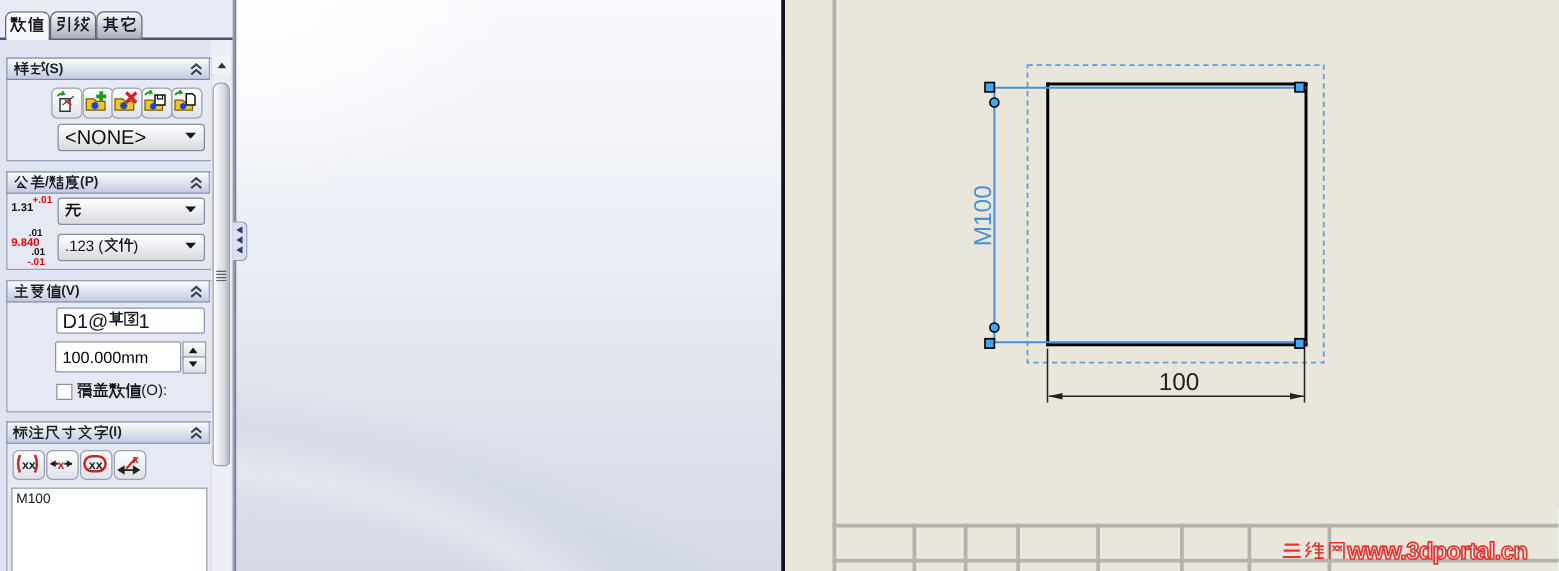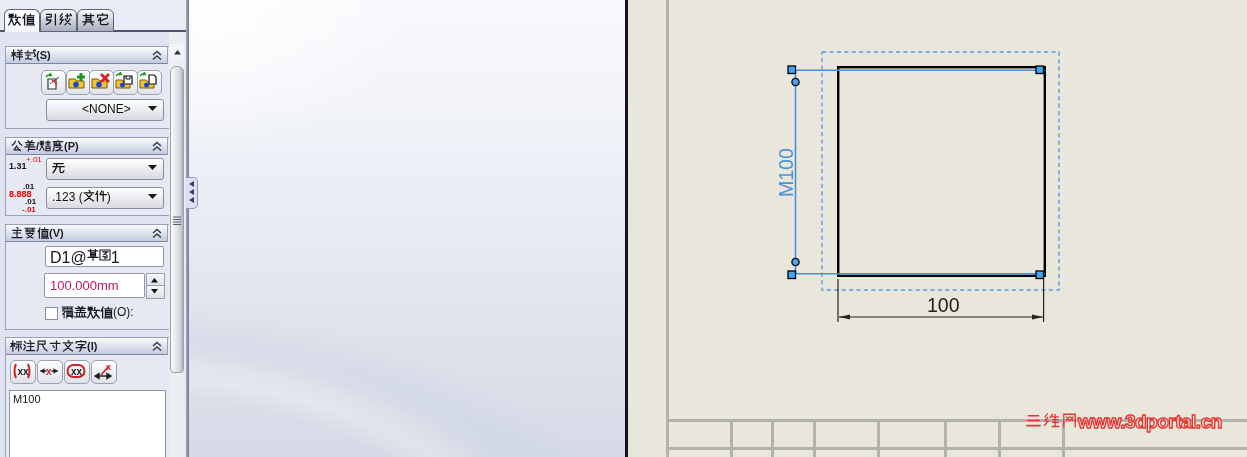--- a/index.html
+++ b/index.html
@@ -169,21 +169,21 @@
 
   <path d="M211 317 H415" stroke="#222" stroke-width="1.2" fill="none"></path>
 
   <path d="M211 317 l11 -2.6 v5.2 Z" fill="#222"></path>
 
   <path d="M415 317 l-11 -2.6 v5.2 Z" fill="#222"></path>
 
   <text x="299" y="312" font-size="19.5" fill="#222" font-family="Liberation Sans, sans-serif">100</text>
 </svg>
 
-<div class="abs" style="left:1025px;top:412px;font-size:19px;font-weight:bold;color:#fff3ef;-webkit-text-stroke:1.35px #e53530;letter-spacing:-0.5px;white-space:nowrap;text-shadow:0 0 1px #f2665f;">
+<div class="abs" style="left:1025px;top:432px;font-size:19px;font-weight:bold;color:#fff3ef;-webkit-text-stroke:1.35px #e53530;letter-spacing:-0.5px;white-space:nowrap;text-shadow:0 0 1px #f2665f;">
 <svg class="cj" viewBox="0 0 100 100" width="17" height="15" style="color:#e53530;margin-top:1px">
       <use href="#g-san"></use>
     </svg><svg class="cj" viewBox="0 0 100 100" width="17" height="15" style="color:#e53530;margin:1px 1px 0">
       <use href="#g-wei2"></use>
     </svg><svg class="cj" viewBox="0 0 100 100" width="17" height="15" style="color:#e53530;margin-top:1px">
       <use href="#g-wang3"></use>
     </svg><span style="vertical-align:top;line-height:19px;">www.3dportal.cn</span></div>
 
 <div class="abs" style="left:0;top:30px;width:188px;height:2px;background:#4c5470;"></div>
 
@@ -254,21 +254,21 @@
 
 <div class="abs" style="left:137px;top:70px;width:23px;height:23px;background:linear-gradient(#ffffff,#dfe2e9);border:1px solid #9aa0af;border-radius:5px;"></div>
 <svg class="abs" style="left:139px;top:72px" width="19" height="19" viewBox="0 0 19 19">
   <path d="M1 8 h6 l2 2 h6 v6 h-14 Z" fill="#f4c430" stroke="#7a5c00" stroke-width="1"></path>
   <path d="M10 3 h5 l2 2 v7 h-7 Z" fill="#fff" stroke="#111" stroke-width="1.2"></path>
   <path d="M7.5 10.4 v5.2 M4.9 13 h5.2 M5.7 11.2 l3.6 3.6 M9.3 11.2 l-3.6 3.6" stroke="#1544d8" stroke-width="1.4" fill="none"></path>
   <path d="M1 4 q2 -3 5 -2 l-1 -2 m1 2 l-2 1" stroke="#1d9a1d" stroke-width="1.6" fill="none"></path>
 </svg>
 
 <div class="abs" style="left:46px;top:99px;width:116px;height:20px;background:linear-gradient(#ffffff,#d8dae0);border:1px solid #858c9c;border-radius:3px;"></div>
-<div class="abs" style="left:52px;top:102px;font-size:12px;color:#111;margin-left:30px;">&lt;NONE&gt;</div>
+<div class="abs" style="left:52px;top:102px;font-size:16px;color:#111;">&lt;NONE&gt;</div>
 <svg class="abs" style="left:148px;top:106px" width="9" height="5" viewBox="0 0 9 5">
     <path d="M0 0 h9 l-4.5 5 Z" fill="#1a1a1a"></path>
   </svg>
 
 <div class="abs" style="left:5px;top:137px;width:163px;height:77px;background:#e6e9f4;border:1px solid #99a1b8;"></div>
 
 <div class="abs" style="left:5px;top:137px;width:163px;height:18px;background:linear-gradient(#fafbfd,#c3cbdf);border:1px solid #99a1b8;border-bottom:1px solid #7d87a5;box-sizing:border-box;"></div>
 <div class="abs" style="left:11px;top:140px;color:#1c1e26;font-weight:bold;font-size:11px;"><svg class="cj" viewBox="0 0 100 100" width="12" height="12">
       <use href="#g-gong"></use>
     </svg><svg class="cj" viewBox="0 0 100 100" width="12" height="12" style="margin-left:1px">
@@ -278,35 +278,35 @@
     </svg><svg class="cj" viewBox="0 0 100 100" width="12" height="12" style="margin-left:1px">
       <use href="#g-du"></use>
     </svg><span style="vertical-align:top;line-height:12px;">(P)</span></div>
 
 <svg class="abs" style="left:151px;top:141px;" width="12" height="11" viewBox="0 0 12 11">
     <path d="M2 5 L6 1.5 L10 5 M2 9.5 L6 6 L10 9.5" fill="none" stroke="#3a3f4e" stroke-width="1.6"></path>
   </svg>
 
 <div class="abs" style="left:9px;top:157px;width:36px;height:20px;">
   <span class="abs" style="left:0;top:4px;font-size:9px;font-weight:bold;color:#111;">1.31</span>
-  <span class="abs" style="left:17px;top:-2px;font-size:8px;font-weight:normal;color:#e00;">+.01</span>
+  <span class="abs" style="left:17px;top:-2px;font-size:8px;font-weight:bold;color:#e00;">+.01</span>
   <span class="abs" style="left:13px;top:10px;font-size:8px;font-weight:bold;color:#e00;margin-top:38px;">-.01</span>
 </div>
 
 <div class="abs" style="left:46px;top:158px;width:116px;height:20px;background:linear-gradient(#ffffff,#d8dae0);border:1px solid #858c9c;border-radius:3px;"></div>
 <div class="abs" style="left:52px;top:161px;color:#111;"><svg class="cj" viewBox="0 0 100 100" width="13" height="13">
       <use href="#g-wu"></use>
     </svg></div>
 <svg class="abs" style="left:148px;top:165px" width="9" height="5" viewBox="0 0 9 5">
     <path d="M0 0 h9 l-4.5 5 Z" fill="#1a1a1a"></path>
   </svg>
 
 <div class="abs" style="left:9px;top:185px;width:36px;height:22px;">
   <span class="abs" style="left:14px;top:-3px;font-size:8px;font-weight:bold;color:#111;">.01</span>
-  <span class="abs" style="left:0px;top:4px;font-size:9px;font-weight:bold;color:#e00;">8.888</span>
+  <span class="abs" style="left:0px;top:4px;font-size:9px;font-weight:bold;color:#e00;">9.840</span>
   <span class="abs" style="left:16px;top:12px;font-size:8px;font-weight:bold;color:#111;">.01</span>
 </div>
 
 <div class="abs" style="left:46px;top:187px;width:116px;height:20px;background:linear-gradient(#ffffff,#d8dae0);border:1px solid #858c9c;border-radius:3px;"></div>
 <div class="abs" style="left:52px;top:190px;font-size:12px;color:#111;">.123 (<svg class="cj" viewBox="0 0 100 100" width="12" height="12">
       <use href="#g-wen"></use>
     </svg><svg class="cj" viewBox="0 0 100 100" width="12" height="12">
       <use href="#g-jian"></use>
     </svg>)</div>
 <svg class="abs" style="left:148px;top:194px" width="9" height="5" viewBox="0 0 9 5">
@@ -329,21 +329,21 @@
   </svg>
 
 <div class="abs" style="left:45px;top:246px;width:117px;height:19px;background:#fff;border:1px solid #8f96a8;border-radius:2px;"></div>
 <div class="abs" style="left:50px;top:249px;font-size:16px;color:#15161f;">D1@<svg class="cj" viewBox="0 0 100 100" width="12" height="12">
       <use href="#g-cao"></use>
     </svg><svg class="cj" viewBox="0 0 100 100" width="12" height="12">
       <use href="#g-tu"></use>
     </svg>1</div>
 
 <div class="abs" style="left:44px;top:273px;width:99px;height:23px;background:#fff;border:1px solid #8f96a8;border-radius:2px;"></div>
-<div class="abs" style="left:50px;top:278px;font-size:13px;color:#be185d;">100.000mm</div>
+<div class="abs" style="left:50px;top:278px;font-size:13px;color:#000000;">100.000mm</div>
 
 <div class="abs" style="left:146px;top:273px;width:17px;height:12px;background:linear-gradient(#fafafc,#dcdfe6);border:1px solid #9aa0af;"></div>
 <svg class="abs" style="left:151px;top:278px" width="7" height="4.5" viewBox="0 0 7 4.5">
     <path d="M0 4.5 h7 l-3.5 -4.5 Z" fill="#111"></path>
   </svg>
 
 <div class="abs" style="left:146px;top:285px;width:17px;height:12px;background:linear-gradient(#fafafc,#dcdfe6);border:1px solid #9aa0af;"></div>
 <svg class="abs" style="left:151px;top:289px" width="7" height="4.5" viewBox="0 0 7 4.5">
     <path d="M0 0 h7 l-3.5 4.5 Z" fill="#111"></path>
   </svg>

